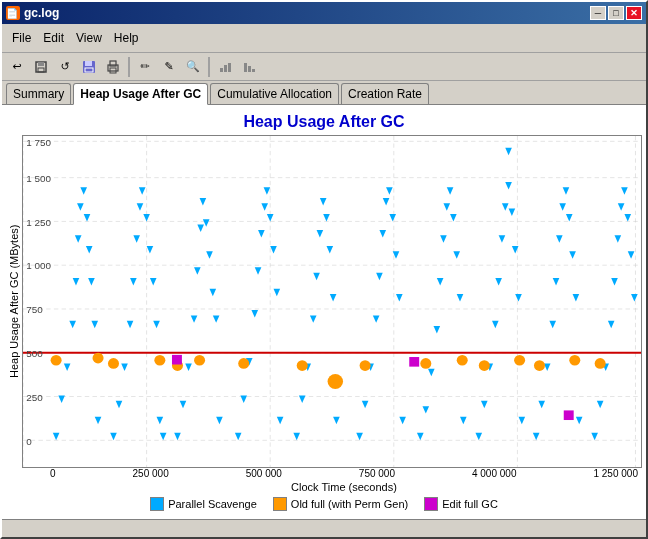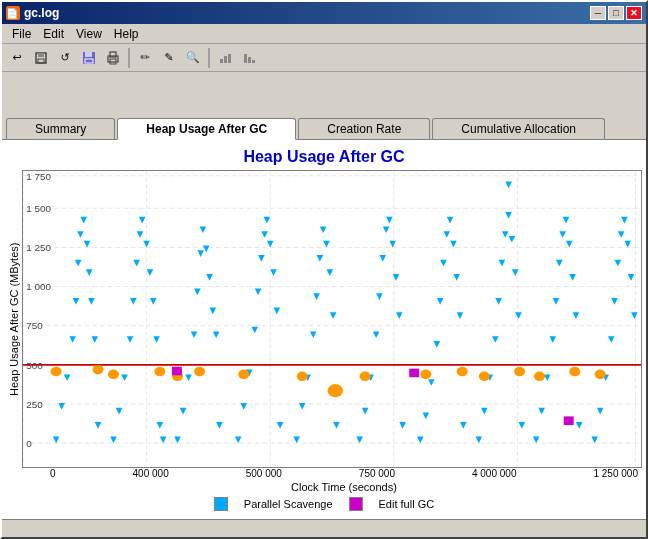--- a/index.html
+++ b/index.html
@@ -64,21 +64,21 @@
       justify-content: center;
       cursor: pointer;
     }
 
     .title-btn.close { background: #e81123; color: white; }
 
     .menu-bar {
       background: #d4d0c8;
       display: flex;
       padding: 2px 4px;
-      height: 20px;
+      height: 29px;
       align-items: center;
       flex-shrink: 0;
       border-bottom: 1px solid #a0a0a0;
     }
 
     .menu-item {
       padding: 1px 6px;
       cursor: pointer;
       font-size: 12px;
     }
@@ -115,29 +115,28 @@
 
     .tabs {
       display: flex;
       background: #d4d0c8;
       padding: 2px 4px 0 4px;
       flex-shrink: 0;
       border-bottom: 1px solid #808080;
     }
 
     .tab {
-      padding: 3px 28px;
+      padding: 3px 6px;
       border: 1px solid #808080;
       border-bottom: none;
       background: #d4d0c8;
       cursor: pointer;
       font-size: 12px;
       margin-right: 2px;
       border-radius: 3px 3px 0 0;
-      margin-top: 44px;
     }
 
     .tab.active {
       background: #ffffff;
       border-bottom: 1px solid #ffffff;
       margin-bottom: -1px;
       z-index: 1;
       font-weight: bold;
     }
 
@@ -223,21 +222,21 @@
       display: flex;
       justify-content: center;
       gap: 16px;
       padding: 4px 0;
       font-size: 11px;
     }
 
     .legend-item {
       display: flex;
       align-items: center;
-      gap: 16px;
+      gap: 4px;
       text-align: center;
     }
 
     .legend-color {
       width: 14px;
       height: 14px;
       border: 1px solid #808080;
     }
 
     .status-bar {
@@ -316,22 +315,22 @@
           <rect x="2" y="3" width="3" height="9" fill="#888"></rect>
           <rect x="6" y="6" width="3" height="6" fill="#888"></rect>
           <rect x="10" y="9" width="3" height="3" fill="#888"></rect>
         </svg>
     </button>
   </div>
 
   <div class="tabs">
     <div class="tab">Summary</div>
     <div class="tab active">Heap Usage After GC</div>
+    <div class="tab">Cumulative Allocation</div>
     <div class="tab">Creation Rate</div>
-    <div class="tab">Cumulative Allocation</div>
   </div>
 
   <div class="content">
     <div class="chart-title">Heap Usage After GC</div>
 
     <div class="chart-area">
       <div class="chart-wrapper">
         <div class="y-axis-label">Heap Usage After GC  (MBytes)</div>
         <div class="chart-inner">
           <svg class="chart-svg" viewBox="0 0 560 310" preserveAspectRatio="none">
@@ -522,36 +521,40 @@
             <rect x="135" y="205" width="9" height="9" fill="#cc00cc"></rect>
             <rect x="350" y="207" width="9" height="9" fill="#cc00cc"></rect>
             <rect x="490" y="257" width="9" height="9" fill="#cc00cc"></rect>
           </svg>
         </div>
       </div>
 
       <div class="x-axis-area">
         <div class="x-ticks">
           <span>0</span>
-          <span>400 000</span>
+          <span>250 000</span>
           <span>500 000</span>
           <span>750 000</span>
           <span>4 000 000</span>
           <span>1 250 000</span>
         </div>
         <div class="x-axis-label">Clock Time  (seconds)</div>
       </div>
     </div>
 
     <div class="legend">
       <div class="legend-item">
         <div class="legend-color" style="background:#00aaff;"></div>
         <span>Parallel Scavenge</span>
       </div>
       <div class="legend-item">
+        <div class="legend-color" style="background:#ff9900;"></div>
+        <span>Old full (with Perm Gen)</span>
+      </div>
+      <div class="legend-item">
         <div class="legend-color" style="background:#cc00cc;"></div>
         <span>Edit full GC</span>
       </div>
     </div>
   </div>
 
   <div class="status-bar">
     <span></span>
   </div>
 

